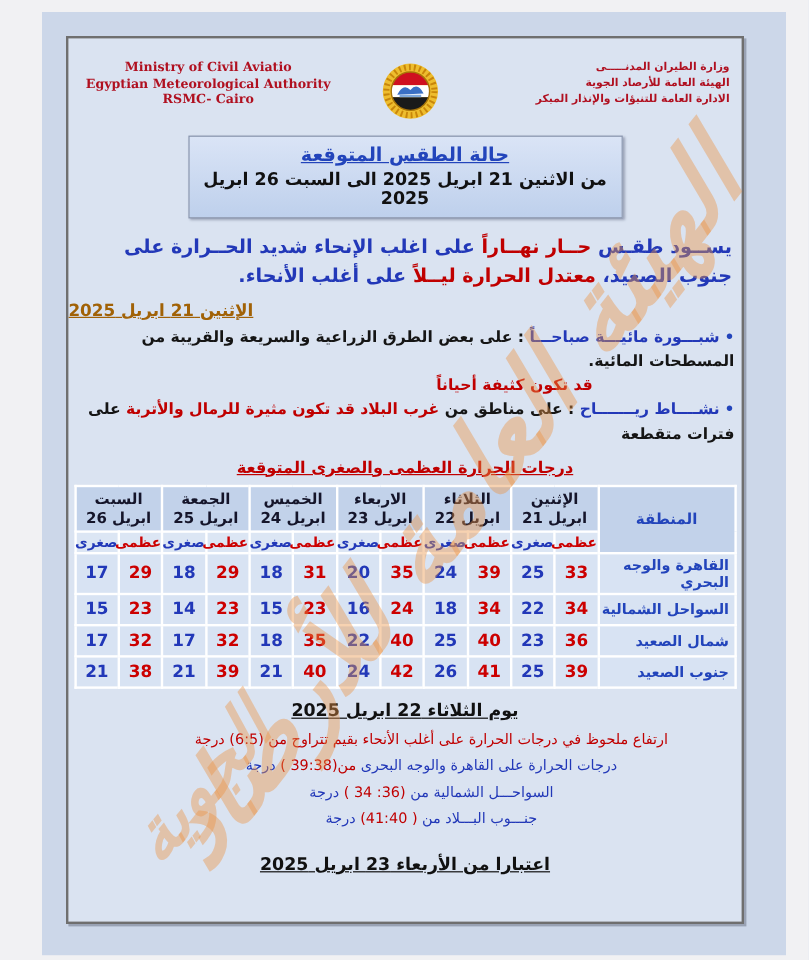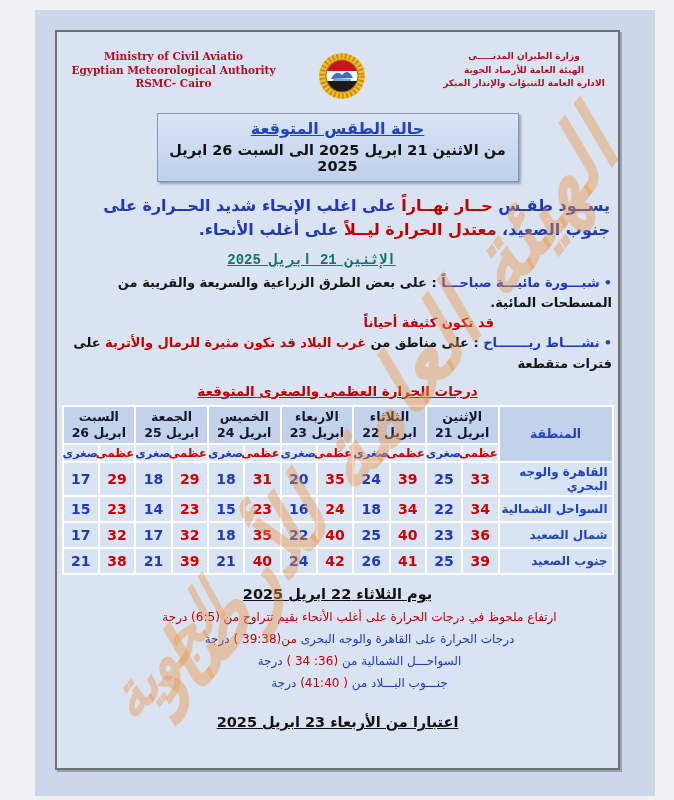--- a/index.html
+++ b/index.html
@@ -15,36 +15,36 @@
   .doc-box{
     position:absolute;left:20px;top:20px;width:561px;height:736px;
     background:#dae3f1;border:2px solid #6f6f6f;
     box-shadow:2px 2px 0 #99a2b4;
     overflow:hidden;
   }
   
   .hdr{display:flex;justify-content:space-between;align-items:flex-start;padding:18px 10px 0 14px;}
   .hdr-en{width:205px;text-align:center;color:#b01020;font-family:"DejaVu Serif",serif;
     font-weight:bold;font-size:10.5px;line-height:1.3;}
-  .hdr-ar{width:168px;text-align:center;direction:rtl;color:#b01020;font-weight:bold;
+  .hdr-ar{width:168px;text-align:right;direction:rtl;color:#b01020;font-weight:bold;
     font-size:9px;line-height:1.5;margin-left:32px;}
   .logo-wrap{margin-top:2px;}
   
   .title-box{
     margin:9px auto 0;width:360px;text-align:center;padding:5px 0 7px;
     background:linear-gradient(#dae4f6,#bed0ec);
     border:1px solid #8894ad;box-shadow:1.5px 1.5px 2px rgba(40,50,80,.35);
   }
   .main-title{color:#2244bb;font-size:16px;font-weight:bold;text-decoration:underline;}
   .date-range{direction:rtl;color:#111;font-size:14.5px;font-weight:bold;margin-top:4px;}
   
   .rtl{direction:rtl;}
   .intro{margin:12px 8px 0;text-align:right;font-size:16px;font-weight:bold;line-height:1.5;}
-  .day-heading{margin:9px 52px 0 0;text-align:center;font-size:14px;font-weight:bold;
-    color:#0f766e;font-family:Liberation Mono, monospace;}
+  .day-heading{margin:9px 52px 0 0;text-align:left;font-size:14px;font-weight:bold;
+    color:#a16207;}
   .day-heading span{text-decoration:underline;}
   .bullets{margin:5px 6px 0;font-size:13px;font-weight:bold;line-height:1.55;}
   .bullet{text-align:right;}
   .bdot{color:#2244bb;padding-left:4px;}
   .bullet-note{text-align:right;margin:0 118px 0 0;font-size:13px;font-weight:bold;}
   .tbl-caption{margin-top:9px;text-align:center;color:#c00000;font-size:13.5px;
     font-weight:bold;text-decoration:underline;}
   
   table{margin:6px auto 0;width:552px;border-collapse:collapse;table-layout:fixed;direction:rtl;}
   th,td{border:2px solid #ffffff;padding:0;}

